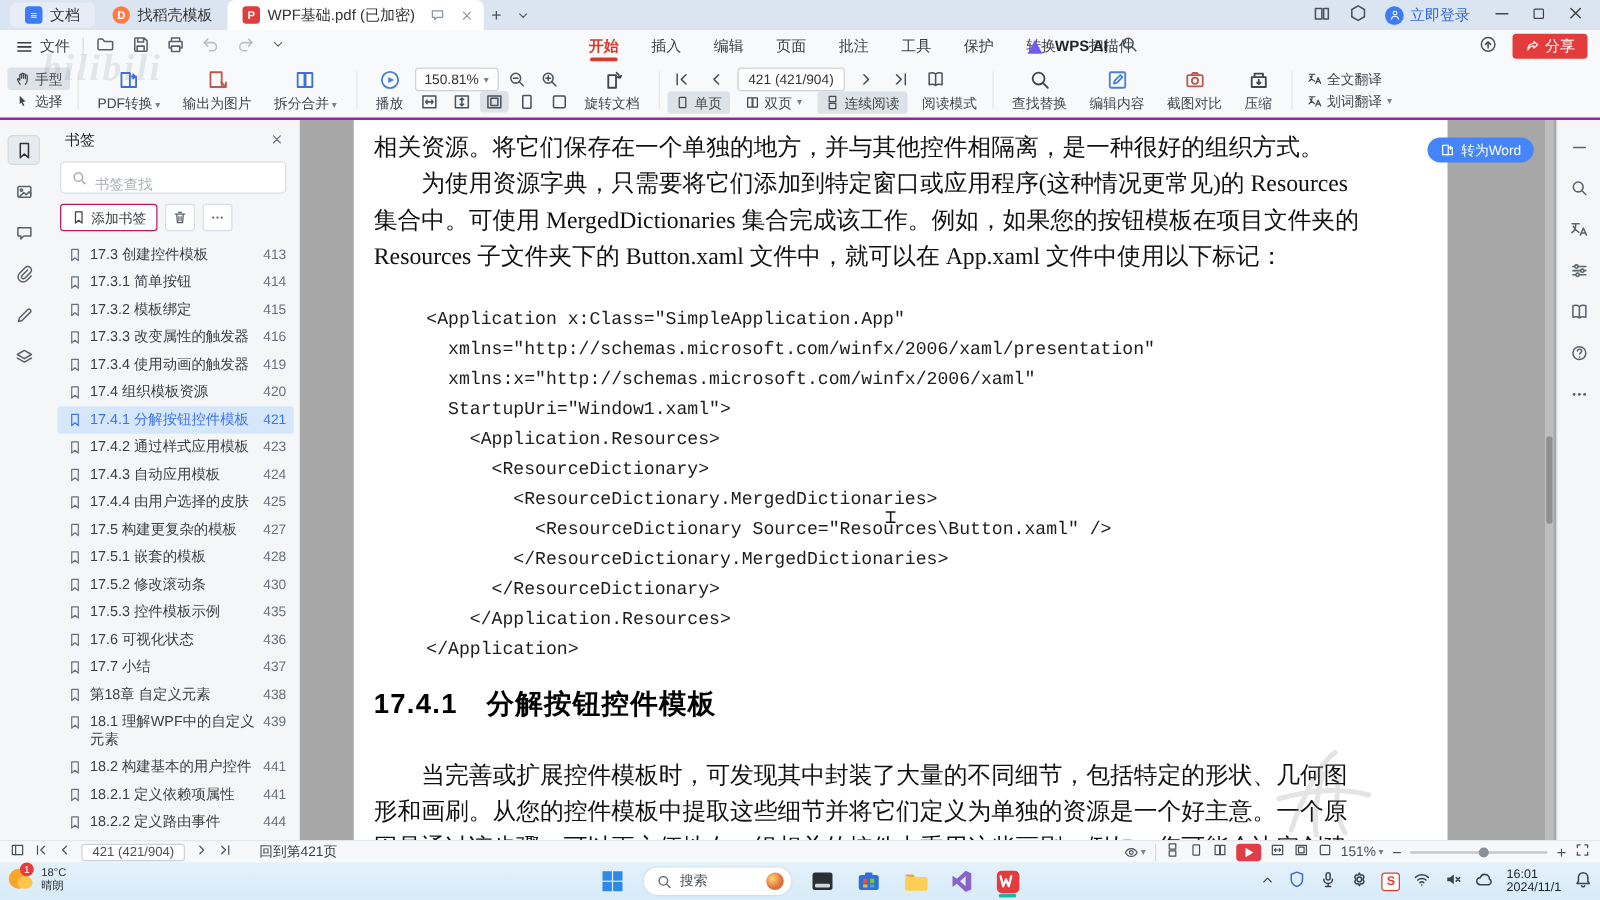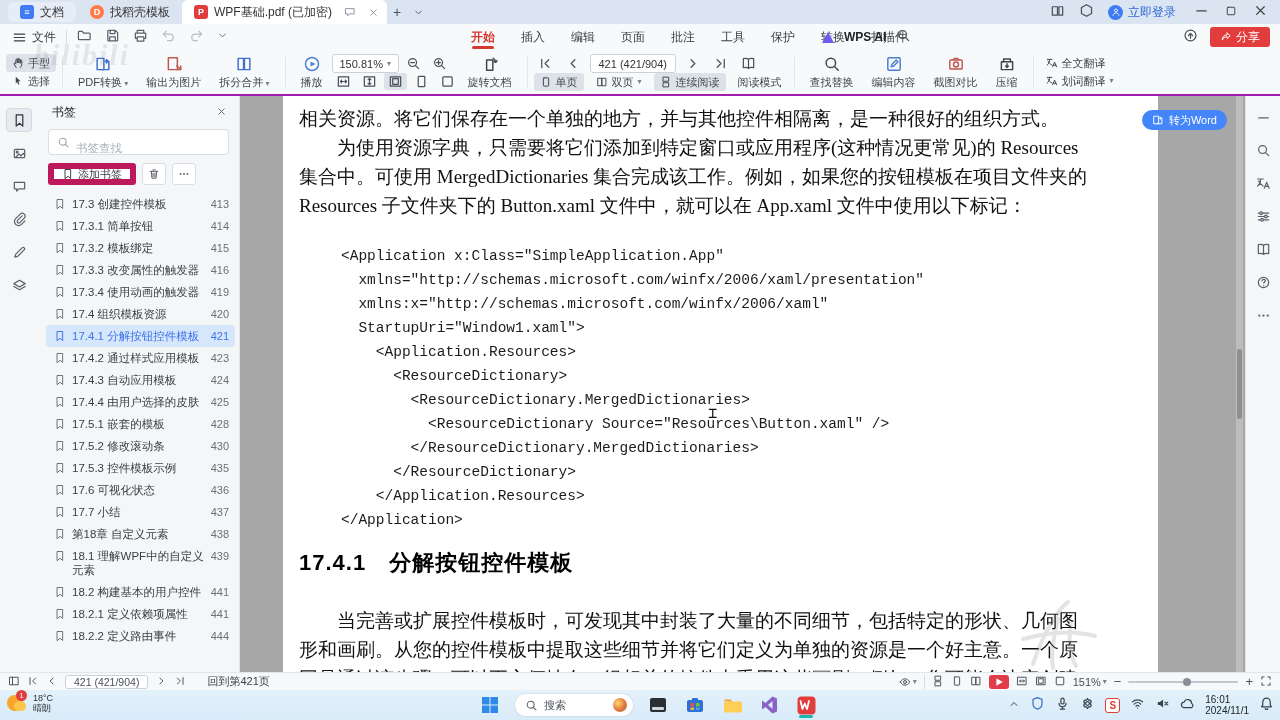--- a/index.html
+++ b/index.html
@@ -63,21 +63,21 @@
 .main{position:absolute;left:0;top:96px;width:1280px;height:576px;display:flex;}
 .rail{width:38px;background:#f4f6f8;display:flex;flex-direction:column;align-items:center;padding-top:12px;gap:9px;color:#5a616b;}
 .railbtn{width:26px;height:24px;display:flex;align-items:center;justify-content:center;border-radius:4px;}
 .railbtn.selected{background:#e7ebf0;border:1px solid #d5dae0;color:#30343a;}
 .bmpanel{width:202px;background:#f4f6f8;border-right:1px solid #e2e6ea;display:flex;flex-direction:column;}
 .bmhead{display:flex;align-items:center;justify-content:space-between;padding:8px 12px 4px 14px;font-size:12px;color:#23272d;}
 .bmsearch{margin:4px 10px;display:flex;align-items:center;gap:6px;background:#fff;border:1px solid #d9dee4;border-radius:4px;height:26px;padding:0 8px;color:#9aa2ac;}
 .bmsearch input{border:none;outline:none;width:110px;font-size:11.5px;background:transparent;color:#333;margin-top:12px;}
 .bmsearch input::placeholder{color:#aab1ba;}
 .bmactions{display:flex;align-items:center;gap:6px;padding:4px 10px 6px;}
-.bmaddbtn{display:flex;align-items:center;gap:4px;background:#fff;border:6px solid #be185d;border-radius:3px;height:22px;padding:0 8px;font-size:11px;color:#3a3f45;}
+.bmaddbtn{display:flex;align-items:center;gap:4px;background:#fff;border:1px solid #be185d;border-radius:3px;height:22px;padding:0 8px;font-size:11px;color:#3a3f45;}
 .bmsqbtn{width:24px;height:22px;background:#fff;border:1px solid #d9dee4;border-radius:3px;display:flex;align-items:center;justify-content:center;color:#555b64;}
 .bmlist{flex:1;overflow:hidden;padding:2px 4px 0 8px;}
 .bm-item{display:flex;align-items:flex-start;gap:6px;padding:4px 6px 4px 8px;border-radius:3px;font-size:11.5px;color:#3a3f45;line-height:14px;}
 .bm-item svg.i{width:12px;height:12px;margin-top:1px;color:#6a717b;}
 .bm-item .bml{flex:1;}
 .bm-item .bmp{color:#6a717b;font-size:11px;}
 .bm-item.selected{background:#d6e7fc;color:#3f74e8;}
 .bm-item.selected svg.i,.bm-item.selected .bmp{color:#3f74e8;}
 
 .docarea{flex:1;position:relative;background:#a7a7a7;overflow:hidden;}
@@ -819,20 +819,27 @@
           </div>
 
           <div class="bm-item">
             <svg class="i">
               <use href="#s-bm"></use>
             </svg>
             <span class="bml">17.4.4 由用户选择的皮肤</span>
             <span class="bmp">425</span>
           </div>
 
+          <div class="bm-item">
+            <svg class="i">
+              <use href="#s-bm"></use>
+            </svg>
+            <span class="bml">17.5 构建更复杂的模板</span>
+            <span class="bmp">427</span>
+          </div>
 
           <div class="bm-item">
             <svg class="i">
               <use href="#s-bm"></use>
             </svg>
             <span class="bml">17.5.1 嵌套的模板</span>
             <span class="bmp">428</span>
           </div>
 
           <div class="bm-item">

